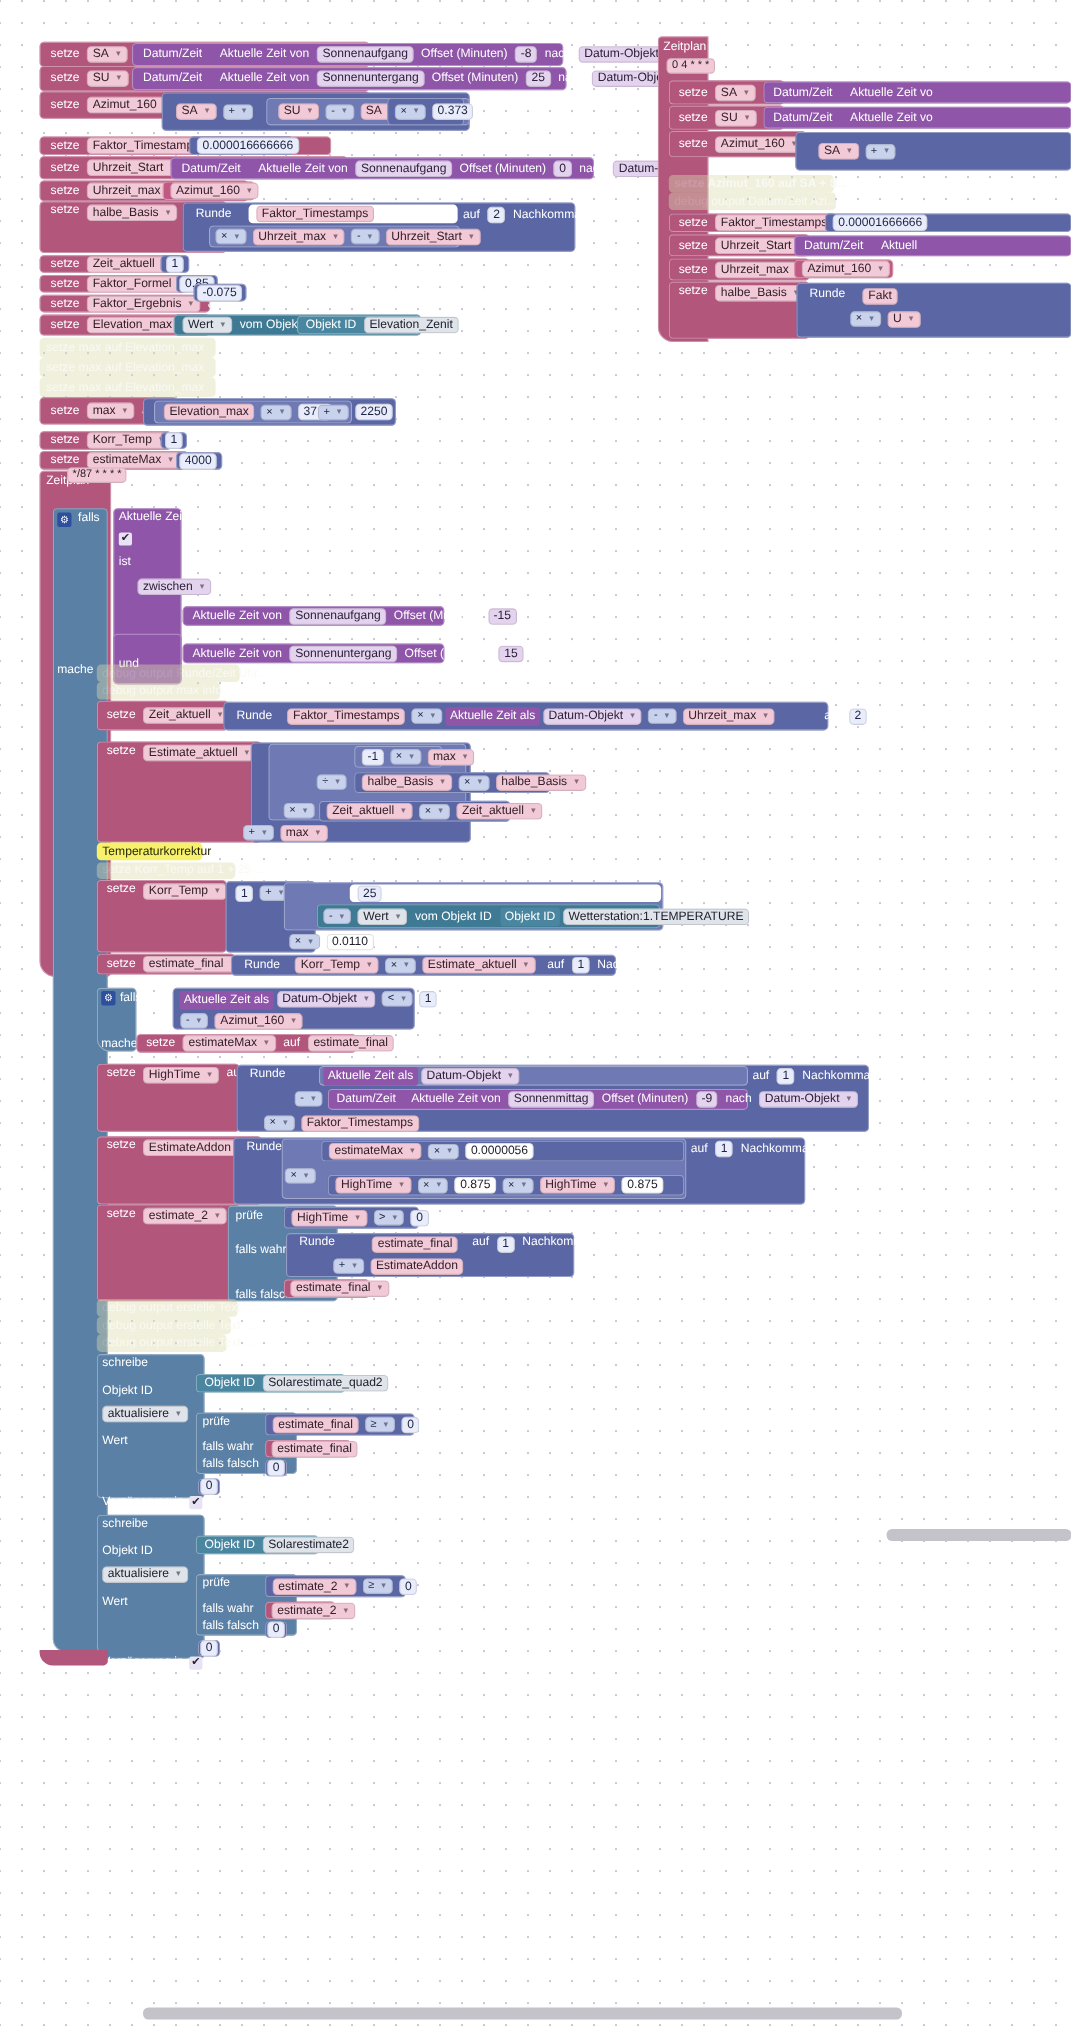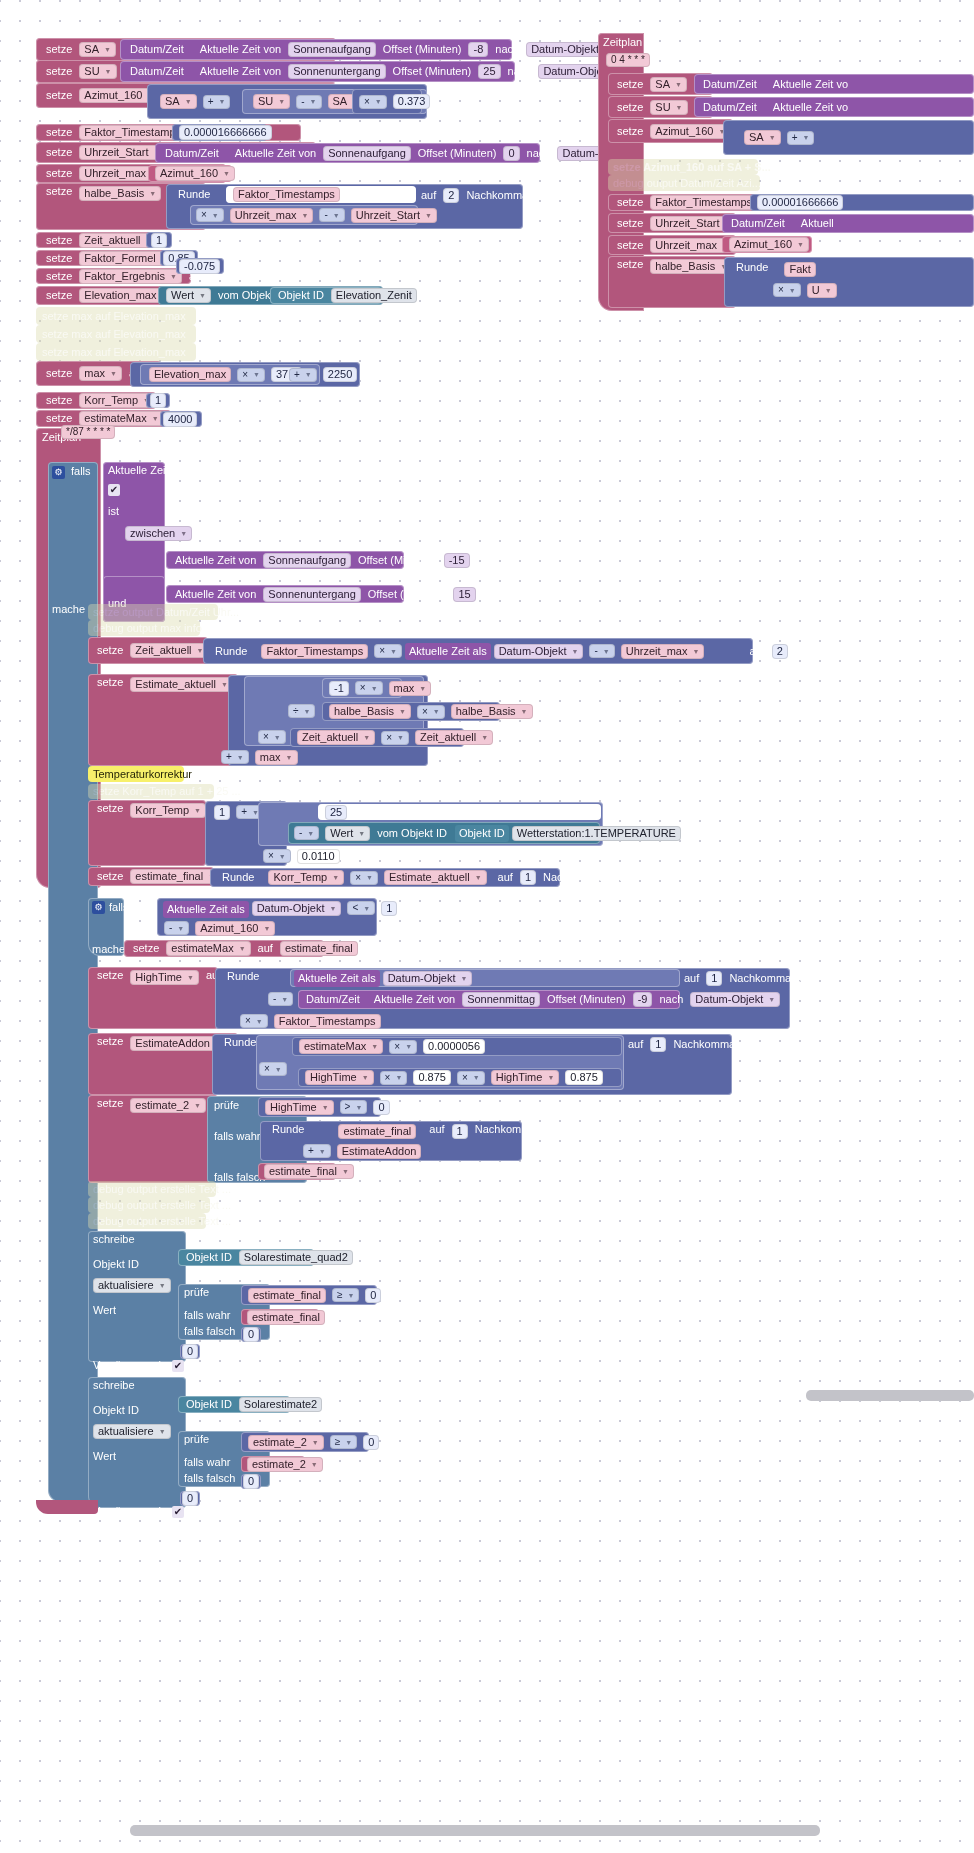--- a/index.html
+++ b/index.html
@@ -309,21 +309,21 @@
     <span class="fld lav">Sonnenuntergang</span>
     <span class="lbl">Offset (Minuten)</span>
     <span class="fld lav">15</span>
   </div>
 
   <div class="blk" style="left:52px;top:601px;width:45px;height:16px;">
     <span>mache</span>
   </div>
 
   <div class="blk c-debug ghost" style="left:88px;top:604px;width:130px;height:16px;padding-left:5px;">
-    <span>setze output Datum/Zeit Uhr...</span>
+    <span>debug output Runde/Zeit Uhr...</span>
   </div>
   <div class="blk c-debug ghost" style="left:88px;top:620px;width:112px;height:16px;padding-left:5px;">
     <span>debug output max info</span>
   </div>
 
   <div class="blk c-var stroke" style="left:88px;top:637px;width:120px;height:27px;padding-left:5px;">
     <span class="lbl">setze</span>
     <span class="fld sel">Zeit_aktuell</span>
     <span class="lbl">auf</span>
   </div>

